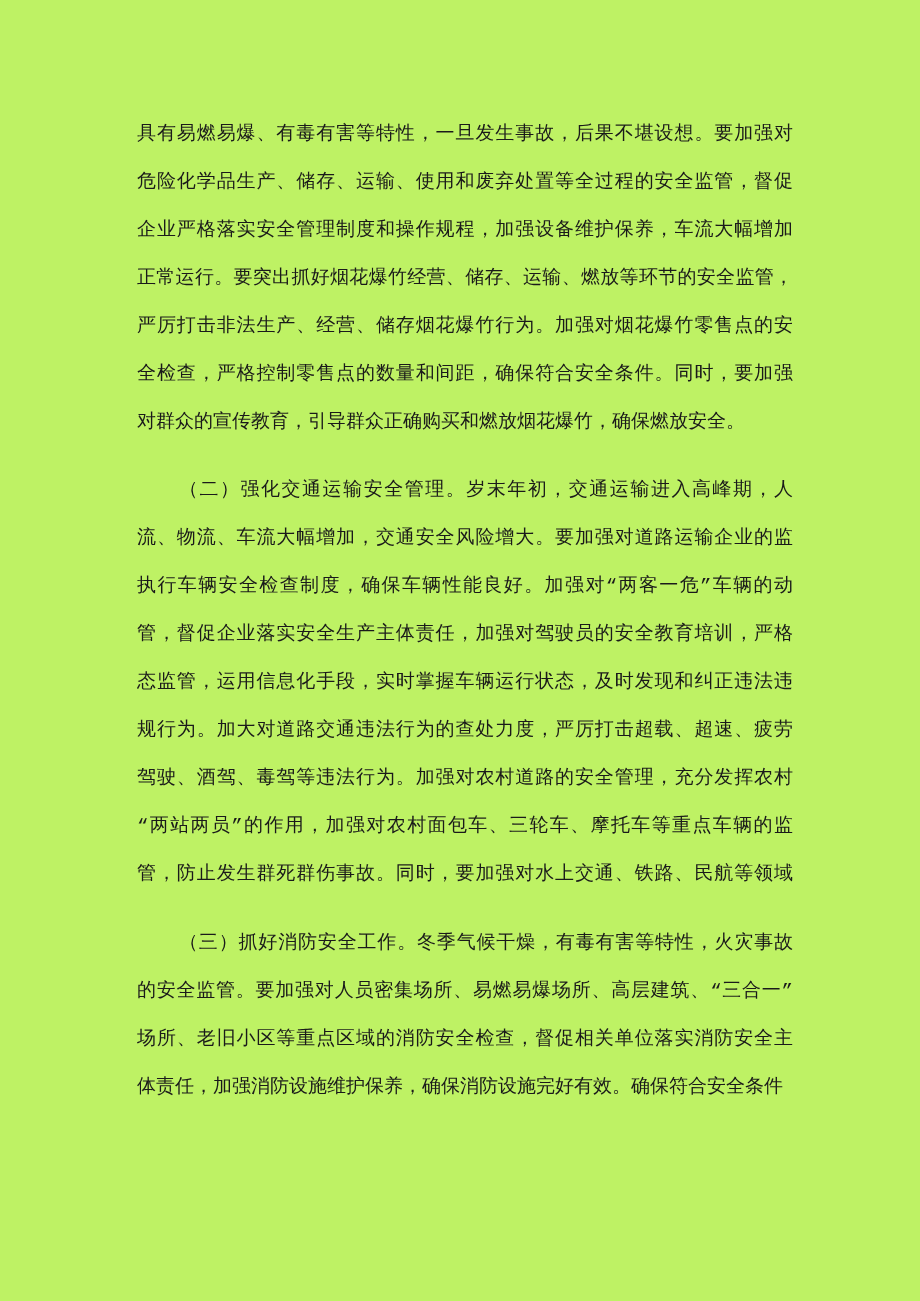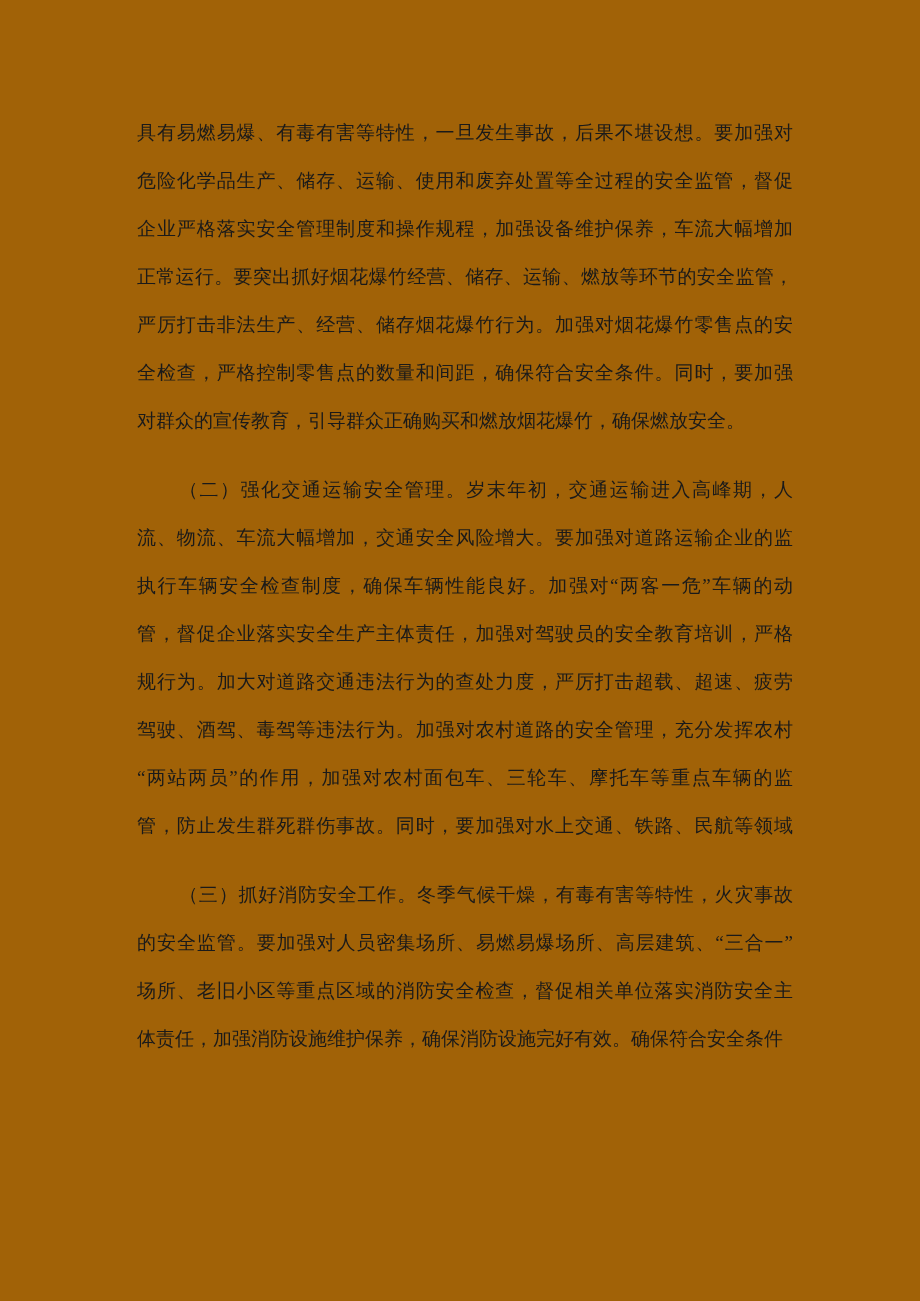--- a/index.html
+++ b/index.html
@@ -26,54 +26,56 @@
     width: 656px;
     color: #1a1a1a;
     font-size: 19px;
     line-height: 48px;
   }
   .para {
     margin: 0;
   }
   .para + .para {
     margin-top: 21px;
+    font-family: Liberation Mono, monospace;
   }
   .line {
     text-align: justify;
     text-align-last: justify;
     text-justify: inter-character;
     white-space: normal;
     overflow: hidden;
   }
   .line.para-end {
     text-align-last: left;
   }
   .para.indent .line:first-child {
     text-indent: 42px;
   }
 </style>
 </head>
 <body>
 
-<div class="page" style="background: #a16207;">
+<div class="page" style="background: #bef264;">
   <div class="textblock" style="color: rgb(26, 26, 26);">
       <div class="para">
         <div class="line">具有易燃易爆、有毒有害等特性，一旦发生事故，后果不堪设想。要加强对</div>
         <div class="line">危险化学品生产、储存、运输、使用和废弃处置等全过程的安全监管，督促</div>
         <div class="line">企业严格落实安全管理制度和操作规程，加强设备维护保养，车流大幅增加</div>
         <div class="line">正常运行。要突出抓好烟花爆竹经营、储存、运输、燃放等环节的安全监管，</div>
         <div class="line">严厉打击非法生产、经营、储存烟花爆竹行为。加强对烟花爆竹零售点的安</div>
         <div class="line">全检查，严格控制零售点的数量和间距，确保符合安全条件。同时，要加强</div>
         <div class="line para-end">对群众的宣传教育，引导群众正确购买和燃放烟花爆竹，确保燃放安全。</div>
       </div>
       <div class="para indent">
         <div class="line">（二）强化交通运输安全管理。岁末年初，交通运输进入高峰期，人</div>
         <div class="line">流、物流、车流大幅增加，交通安全风险增大。要加强对道路运输企业的监</div>
         <div class="line">执行车辆安全检查制度，确保车辆性能良好。加强对“两客一危”车辆的动</div>
         <div class="line">管，督促企业落实安全生产主体责任，加强对驾驶员的安全教育培训，严格</div>
+        <div class="line">态监管，运用信息化手段，实时掌握车辆运行状态，及时发现和纠正违法违</div>
         <div class="line">规行为。加大对道路交通违法行为的查处力度，严厉打击超载、超速、疲劳</div>
         <div class="line">驾驶、酒驾、毒驾等违法行为。加强对农村道路的安全管理，充分发挥农村</div>
         <div class="line">“两站两员”的作用，加强对农村面包车、三轮车、摩托车等重点车辆的监</div>
         <div class="line">管，防止发生群死群伤事故。同时，要加强对水上交通、铁路、民航等领域</div>
       </div>
       <div class="para indent">
         <div class="line">（三）抓好消防安全工作。冬季气候干燥，有毒有害等特性，火灾事故</div>
         <div class="line">的安全监管。要加强对人员密集场所、易燃易爆场所、高层建筑、“三合一”</div>
         <div class="line">场所、老旧小区等重点区域的消防安全检查，督促相关单位落实消防安全主</div>
         <div class="line para-end">体责任，加强消防设施维护保养，确保消防设施完好有效。确保符合安全条件</div>

